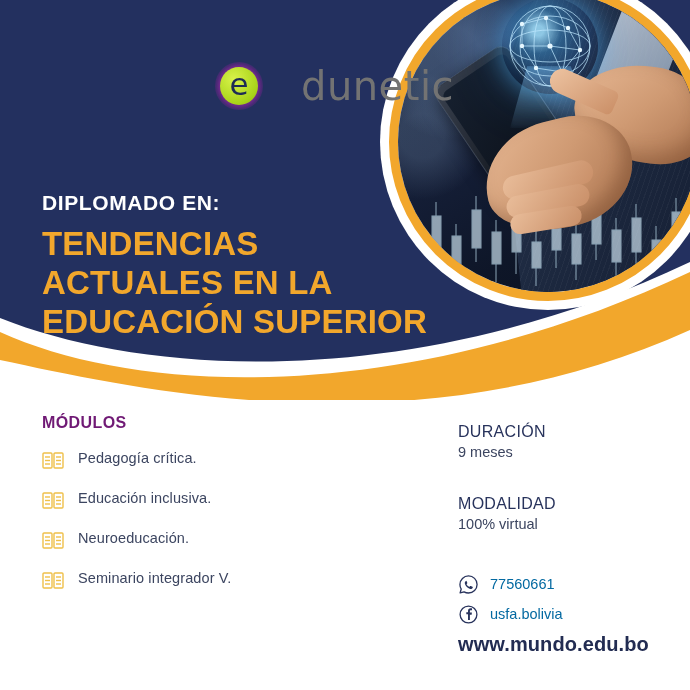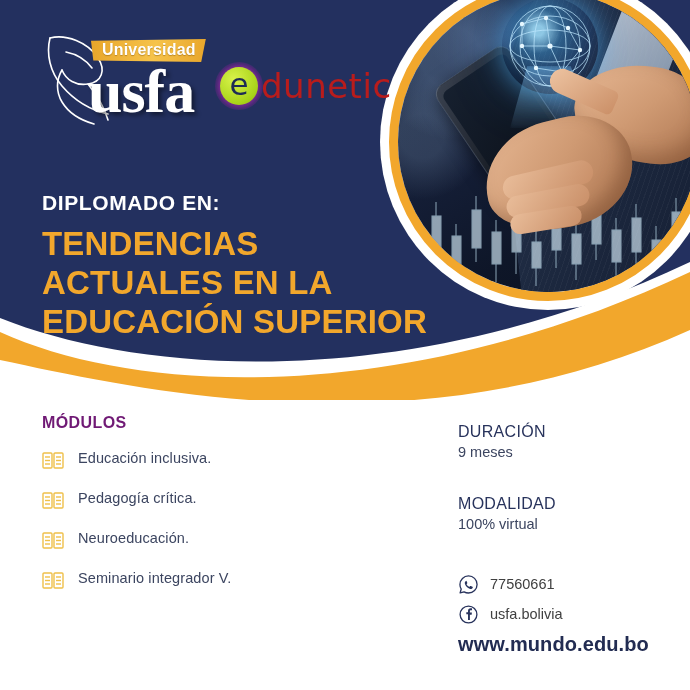--- a/index.html
+++ b/index.html
@@ -246,26 +246,27 @@
     z-index: 2;
     font-family: "DejaVu Sans", sans-serif;
     font-size: 31px;
     font-weight: normal;
     color: #1d2b55;
     line-height: 1;
     margin-top: -3px;
   }
   .edu-word {
     font-family: "DejaVu Sans", sans-serif;
-    font-size: 34px;
+    font-size: 40px;
     font-weight: normal;
-    color: #b91c1c;
+    color: #737373;
     letter-spacing: 0.5px;
     margin-left: -2px;
     line-height: 1;
+    padding-left: 40px;
   }
 
   
   .title-block {
     position: absolute;
     left: 42px; top: 192px;
     z-index: 6;
     width: 420px;
   }
   .kicker {
@@ -350,21 +351,21 @@
     display: flex;
     align-items: center;
     margin-bottom: 9px;
   }
   .contact-icon {
     flex: 0 0 auto;
     width: 21px; height: 21px;
     margin-right: 11px;
   }
   .contact-text {
-    color: #404040;
+    color: #0369a1;
     font-size: 14.5px;
     line-height: 1;
   }
   .website {
     color: #222C52;
     font-size: 20px;
     font-weight: bold;
     letter-spacing: .1px;
     margin-top: 8px;
     line-height: 1;
@@ -467,33 +468,20 @@
         <mask id="navy-mask">
           <rect x="0" y="0" width="690" height="400" fill="#ffffff"></rect>
           <circle cx="548" cy="142" r="168" fill="#000000"></circle>
         </mask>
       </defs>
       <path d="M0,0 L690,0 L690,262 C420,390 150,378 0,318 Z" fill="#23305F" mask="url(#navy-mask)"></path>
     </svg>
 
     <div class="logo-row">
 
-      <div class="usfa-logo">
-        <svg class="usfa-bird" width="130" height="104" viewBox="0 0 130 104">
-          <g fill="none" stroke="#ffffff" stroke-width="1.6" stroke-linecap="round">
-            <path d="M14 10 C30 6, 52 14, 62 30 C70 42, 66 54, 52 56 C40 58, 30 52, 26 42"></path>
-            <path d="M14 10 C10 26, 14 44, 26 58 C38 72, 54 82, 72 86"></path>
-            <path d="M26 42 C20 52, 20 64, 26 74 C32 84, 44 92, 58 96"></path>
-            <path d="M52 56 C60 66, 68 78, 72 92"></path>
-            <path d="M30 24 C40 26, 50 32, 56 40"></path>
-          </g>
-        </svg>
-        <div class="usfa-banner">Universidad</div>
-        <div class="usfa-word">usfa</div>
-      </div>
 
       <div class="edunetic-logo">
         <div class="edu-e-wrap">
           <div class="edu-e-glow"></div>
           <div class="edu-e-dot"></div>
           <div class="edu-e-glyph">e</div>
         </div>
         <div class="edu-word">dunetic</div>
       </div>
     </div>
@@ -506,20 +494,36 @@
         <span>EDUCACIÓN SUPERIOR</span>
       </div>
     </div>
   </div>
 
   <div class="content">
 
     <div class="col-left">
       <div class="sec-title">MÓDULOS</div>
 
+
+      <div class="module">
+        <svg class="book-icon" viewBox="0 0 22 20">
+          <g fill="none" stroke="#EFC04A" stroke-width="1.4">
+            <rect x="1" y="2" width="9" height="15" rx="1"></rect>
+            <rect x="12" y="2" width="9" height="15" rx="1"></rect>
+            <line x1="3" y1="6" x2="8" y2="6"></line>
+              <line x1="3" y1="9.5" x2="8" y2="9.5"></line>
+              <line x1="3" y1="13" x2="8" y2="13"></line>
+            <line x1="14" y1="6" x2="19" y2="6"></line>
+              <line x1="14" y1="9.5" x2="19" y2="9.5"></line>
+              <line x1="14" y1="13" x2="19" y2="13"></line>
+          </g>
+        </svg>
+        <div class="module-text">Pedagogía crítica.</div>
+      </div>
 
       <div class="module">
         <svg class="book-icon" viewBox="0 0 22 20">
           <g fill="none" stroke="#EFC04A" stroke-width="1.4">
             <rect x="1" y="2" width="9" height="15" rx="1"></rect>
             <rect x="12" y="2" width="9" height="15" rx="1"></rect>
             <line x1="3" y1="6" x2="8" y2="6"></line>
               <line x1="3" y1="9.5" x2="8" y2="9.5"></line>
               <line x1="3" y1="13" x2="8" y2="13"></line>
             <line x1="14" y1="6" x2="19" y2="6"></line>
@@ -536,36 +540,20 @@
             <rect x="1" y="2" width="9" height="15" rx="1"></rect>
             <rect x="12" y="2" width="9" height="15" rx="1"></rect>
             <line x1="3" y1="6" x2="8" y2="6"></line>
               <line x1="3" y1="9.5" x2="8" y2="9.5"></line>
               <line x1="3" y1="13" x2="8" y2="13"></line>
             <line x1="14" y1="6" x2="19" y2="6"></line>
               <line x1="14" y1="9.5" x2="19" y2="9.5"></line>
               <line x1="14" y1="13" x2="19" y2="13"></line>
           </g>
         </svg>
-        <div class="module-text">Pedagogía crítica.</div>
-      </div>
-
-      <div class="module">
-        <svg class="book-icon" viewBox="0 0 22 20">
-          <g fill="none" stroke="#EFC04A" stroke-width="1.4">
-            <rect x="1" y="2" width="9" height="15" rx="1"></rect>
-            <rect x="12" y="2" width="9" height="15" rx="1"></rect>
-            <line x1="3" y1="6" x2="8" y2="6"></line>
-              <line x1="3" y1="9.5" x2="8" y2="9.5"></line>
-              <line x1="3" y1="13" x2="8" y2="13"></line>
-            <line x1="14" y1="6" x2="19" y2="6"></line>
-              <line x1="14" y1="9.5" x2="19" y2="9.5"></line>
-              <line x1="14" y1="13" x2="19" y2="13"></line>
-          </g>
-        </svg>
         <div class="module-text">Neuroeducación.</div>
       </div>
 
       <div class="module">
         <svg class="book-icon" viewBox="0 0 22 20">
           <g fill="none" stroke="#EFC04A" stroke-width="1.4">
             <rect x="1" y="2" width="9" height="15" rx="1"></rect>
             <rect x="12" y="2" width="9" height="15" rx="1"></rect>
             <line x1="3" y1="6" x2="8" y2="6"></line>
               <line x1="3" y1="9.5" x2="8" y2="9.5"></line>

